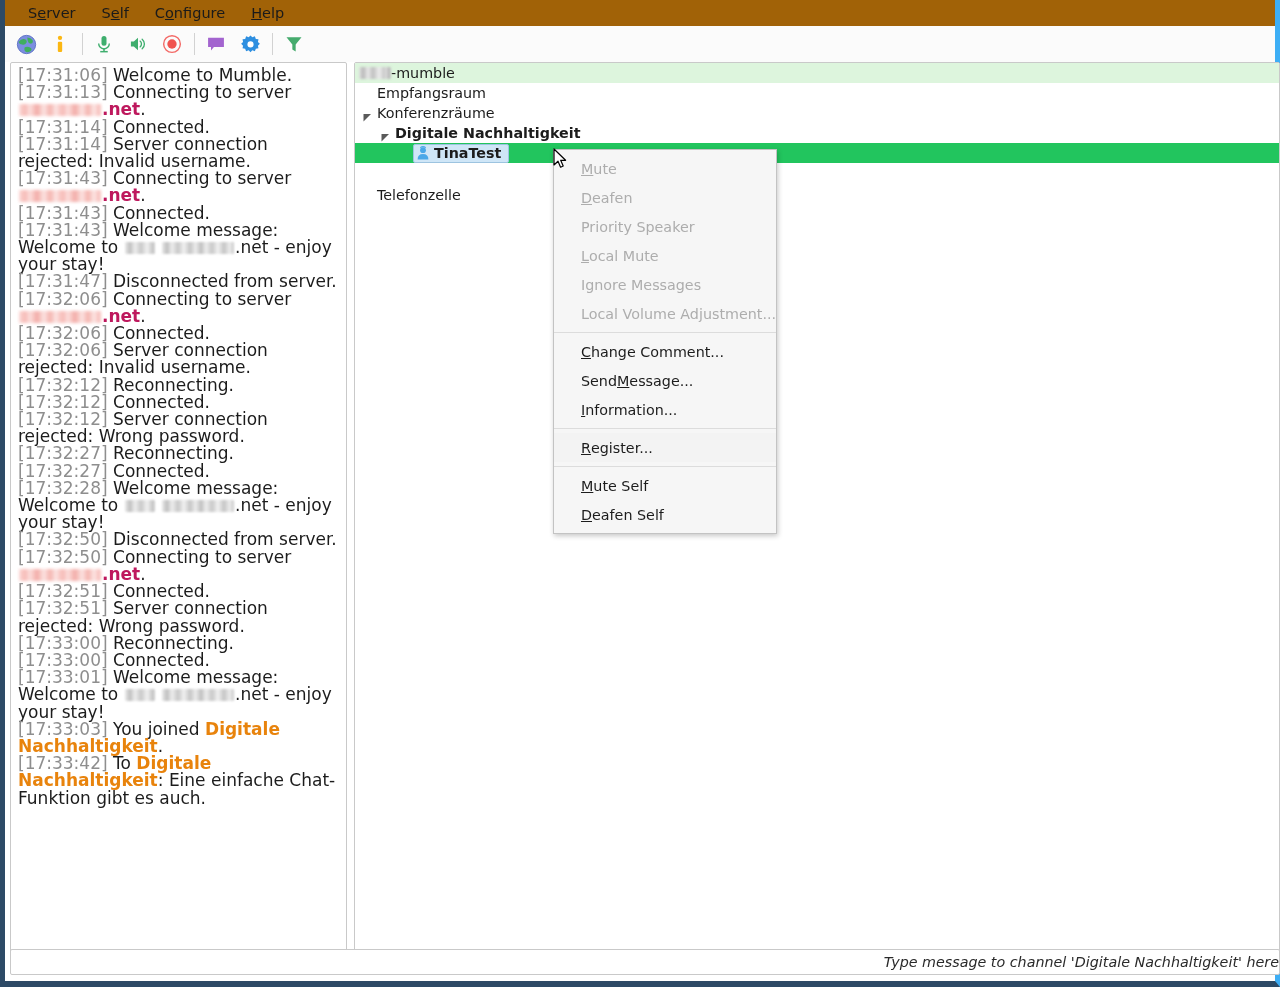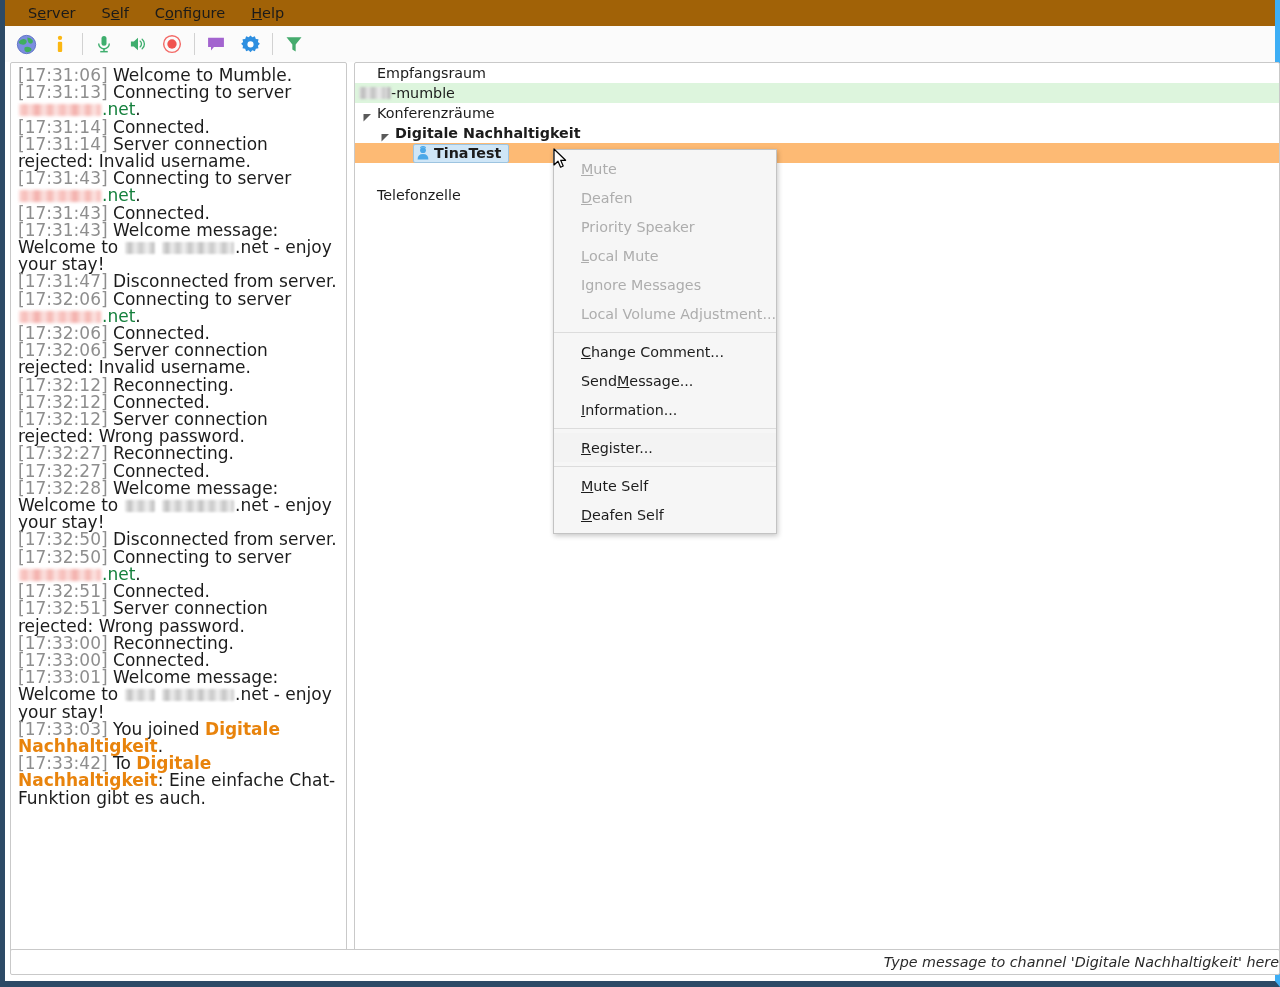--- a/index.html
+++ b/index.html
@@ -90,21 +90,21 @@
   }
 
   
   #log {
     font-size: 17px;
     line-height: 17.2px;
     color: #1c1c1c;
   }
   .logline { margin: 0; padding: 0; }
   .ts { color: #8e8e8e; }
-  .srv { color: #15803d; font-weight: normal; }
+  .srv { color: #be185d; font-weight: bold; }
   .chan { color: #e8830c; font-weight: bold; }
   .redact-red {
     display: inline-block;
     height: 12px;
     vertical-align: -1px;
     margin: 0 1px;
     background: repeating-linear-gradient(90deg,
       #fbd7d5 0px, #f6b7b3 6px, #fcdedc 11px, #f2a8a3 18px, #fce3e1 25px, #f4b0ab 31px, #fdeceb 38px);
     filter: blur(1.4px);
     opacity: .95;
@@ -130,21 +130,21 @@
     font-size: 14.3px;
     color: #1c1c1c;
     white-space: nowrap;
     position: relative;
   }
   .tree-row.server {
     background: #ddf5dd;
     width: 100%;
   }
   .tree-row.selected-user {
-    background: #fdba74;
+    background: #22c55e;
   }
   .arrow {
     width: 9px; height: 9px;
     display: inline-block;
     margin-right: 5px;
     flex: 0 0 auto;
   }
   .bold { font-weight: bold; }
   .user-badge {
     display: inline-flex;
@@ -325,26 +325,26 @@
           <div class="logline"><span class="ts">[17:33:00]</span> <span>Reconnecting.</span></div>
           <div class="logline"><span class="ts">[17:33:00]</span> <span>Connected.</span></div>
           <div class="logline"><span class="ts">[17:33:01]</span> <span>Welcome message: Welcome to </span><span class="redact-gray" style="width: 30px;"></span><span> </span><span class="redact-gray" style="width: 72px;"></span><span>.net - enjoy your stay!</span></div>
           <div class="logline"><span class="ts">[17:33:03]</span> <span>You joined </span><span class="chan">Digitale Nachhaltigkeit</span><span>.</span></div>
           <div class="logline"><span class="ts">[17:33:42]</span> <span>To </span><span class="chan">Digitale Nachhaltigkeit</span><span>: Eine einfache Chat-Funktion gibt es auch.</span></div>
         </div>
     </div>
 
     <div id="treepanel">
       <div id="tree">
-          <div class="tree-row" style="padding-left: 22px;">
-            <span>Empfangsraum</span>
-          </div>
           <div class="tree-row server" style="padding-left: 4px;">
             <span class="redact-srv"></span>
             <span>-mumble</span>
+          </div>
+          <div class="tree-row" style="padding-left: 22px;">
+            <span>Empfangsraum</span>
           </div>
           <div class="tree-row" style="padding-left: 8px;">
             <span class="arrow"><svg viewBox="0 0 9 9" width="9" height="9">
                 <path d="M0.5 1 L8 1 L0.5 8.5 Z" fill="#5a5a5a"></path>
               </svg></span>
             <span>Konferenzräume</span>
           </div>
           <div class="tree-row" style="padding-left: 26px;">
             <span class="arrow"><svg viewBox="0 0 9 9" width="9" height="9">
                 <path d="M0.5 1 L8 1 L0.5 8.5 Z" fill="#5a5a5a"></path>

